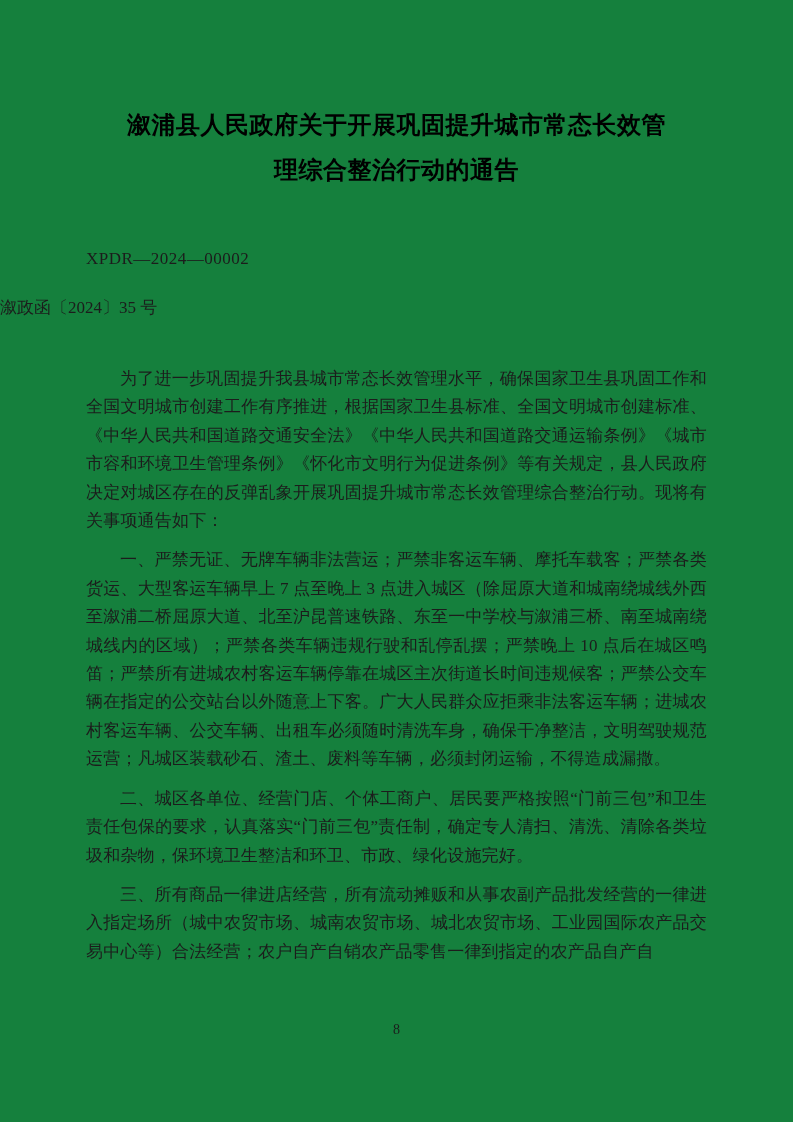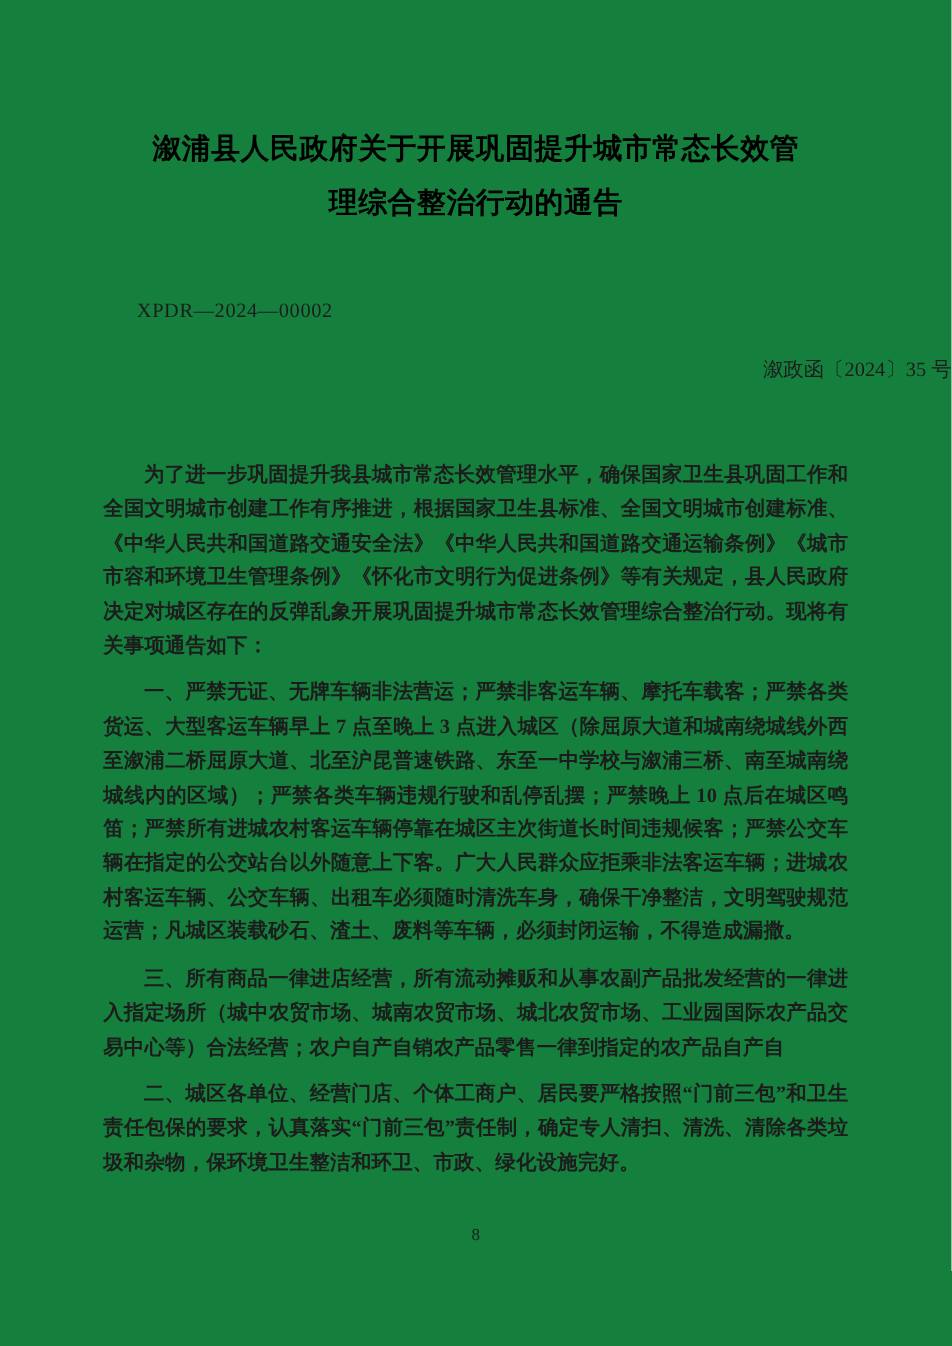--- a/index.html
+++ b/index.html
@@ -21,35 +21,34 @@
     width: 560px;
     text-align: center;
     font-size: 24px;
     font-weight: bold;
     line-height: 45px;
     color: #000000;
     letter-spacing: 0.5px;
   }
   .doc-index-number {
     margin-top: 54px;
-    padding-left: 114px;
+    padding-left: 86px;
     font-size: 17px;
     line-height: 24px;
     letter-spacing: 0.5px;
   }
   .doc-ref-number {
     margin-top: 25px;
-    text-align: right;
+    text-align: left;
     font-size: 17px;
     line-height: 24px;
   }
   .doc-body {
-    margin: 62px 86px 0 86px;
+    margin: 45px 86px 0 86px;
     width: 621px;
-    font-weight: bold;
   }
   .doc-body p {
     margin: 0 0 11px 0;
     text-indent: 2em;
     text-align: justify;
     font-size: 17px;
     line-height: 28.4px;
     letter-spacing: 0.2px;
     color: #1c1c1c;
   }
@@ -70,19 +69,19 @@
 
   <div class="doc-title">溆浦县人民政府关于开展巩固提升城市常态长效管理综合整治行动的通告</div>
 
   <div class="doc-index-number">XPDR—2024—00002</div>
 
   <div class="doc-ref-number">溆政函〔2024〕35 号</div>
 
   <div class="doc-body">
     <p>为了进一步巩固提升我县城市常态长效管理水平，确保国家卫生县巩固工作和全国文明城市创建工作有序推进，根据国家卫生县标准、全国文明城市创建标准、《中华人民共和国道路交通安全法》《中华人民共和国道路交通运输条例》《城市市容和环境卫生管理条例》《怀化市文明行为促进条例》等有关规定，县人民政府决定对城区存在的反弹乱象开展巩固提升城市常态长效管理综合整治行动。现将有关事项通告如下：</p>
     <p>一、严禁无证、无牌车辆非法营运；严禁非客运车辆、摩托车载客；严禁各类货运、大型客运车辆早上 7 点至晚上 3 点进入城区（除屈原大道和城南绕城线外西至溆浦二桥屈原大道、北至沪昆普速铁路、东至一中学校与溆浦三桥、南至城南绕城线内的区域）；严禁各类车辆违规行驶和乱停乱摆；严禁晚上 10 点后在城区鸣笛；严禁所有进城农村客运车辆停靠在城区主次街道长时间违规候客；严禁公交车辆在指定的公交站台以外随意上下客。广大人民群众应拒乘非法客运车辆；进城农村客运车辆、公交车辆、出租车必须随时清洗车身，确保干净整洁，文明驾驶规范运营；凡城区装载砂石、渣土、废料等车辆，必须封闭运输，不得造成漏撒。</p>
+    <p>二、城区各单位、经营门店、个体工商户、居民要严格按照“门前三包”和卫生责任包保的要求，认真落实“门前三包”责任制，确定专人清扫、清洗、清除各类垃圾和杂物，保环境卫生整洁和环卫、市政、绿化设施完好。</p>
     <p>三、所有商品一律进店经营，所有流动摊贩和从事农副产品批发经营的一律进入指定场所（城中农贸市场、城南农贸市场、城北农贸市场、工业园国际农产品交易中心等）合法经营；农户自产自销农产品零售一律到指定的农产品自产自</p>
-    <p>二、城区各单位、经营门店、个体工商户、居民要严格按照“门前三包”和卫生责任包保的要求，认真落实“门前三包”责任制，确定专人清扫、清洗、清除各类垃圾和杂物，保环境卫生整洁和环卫、市政、绿化设施完好。</p>
   </div>
 
   <div class="page-number">8</div>
 
 </div>
 
 </body></html>

